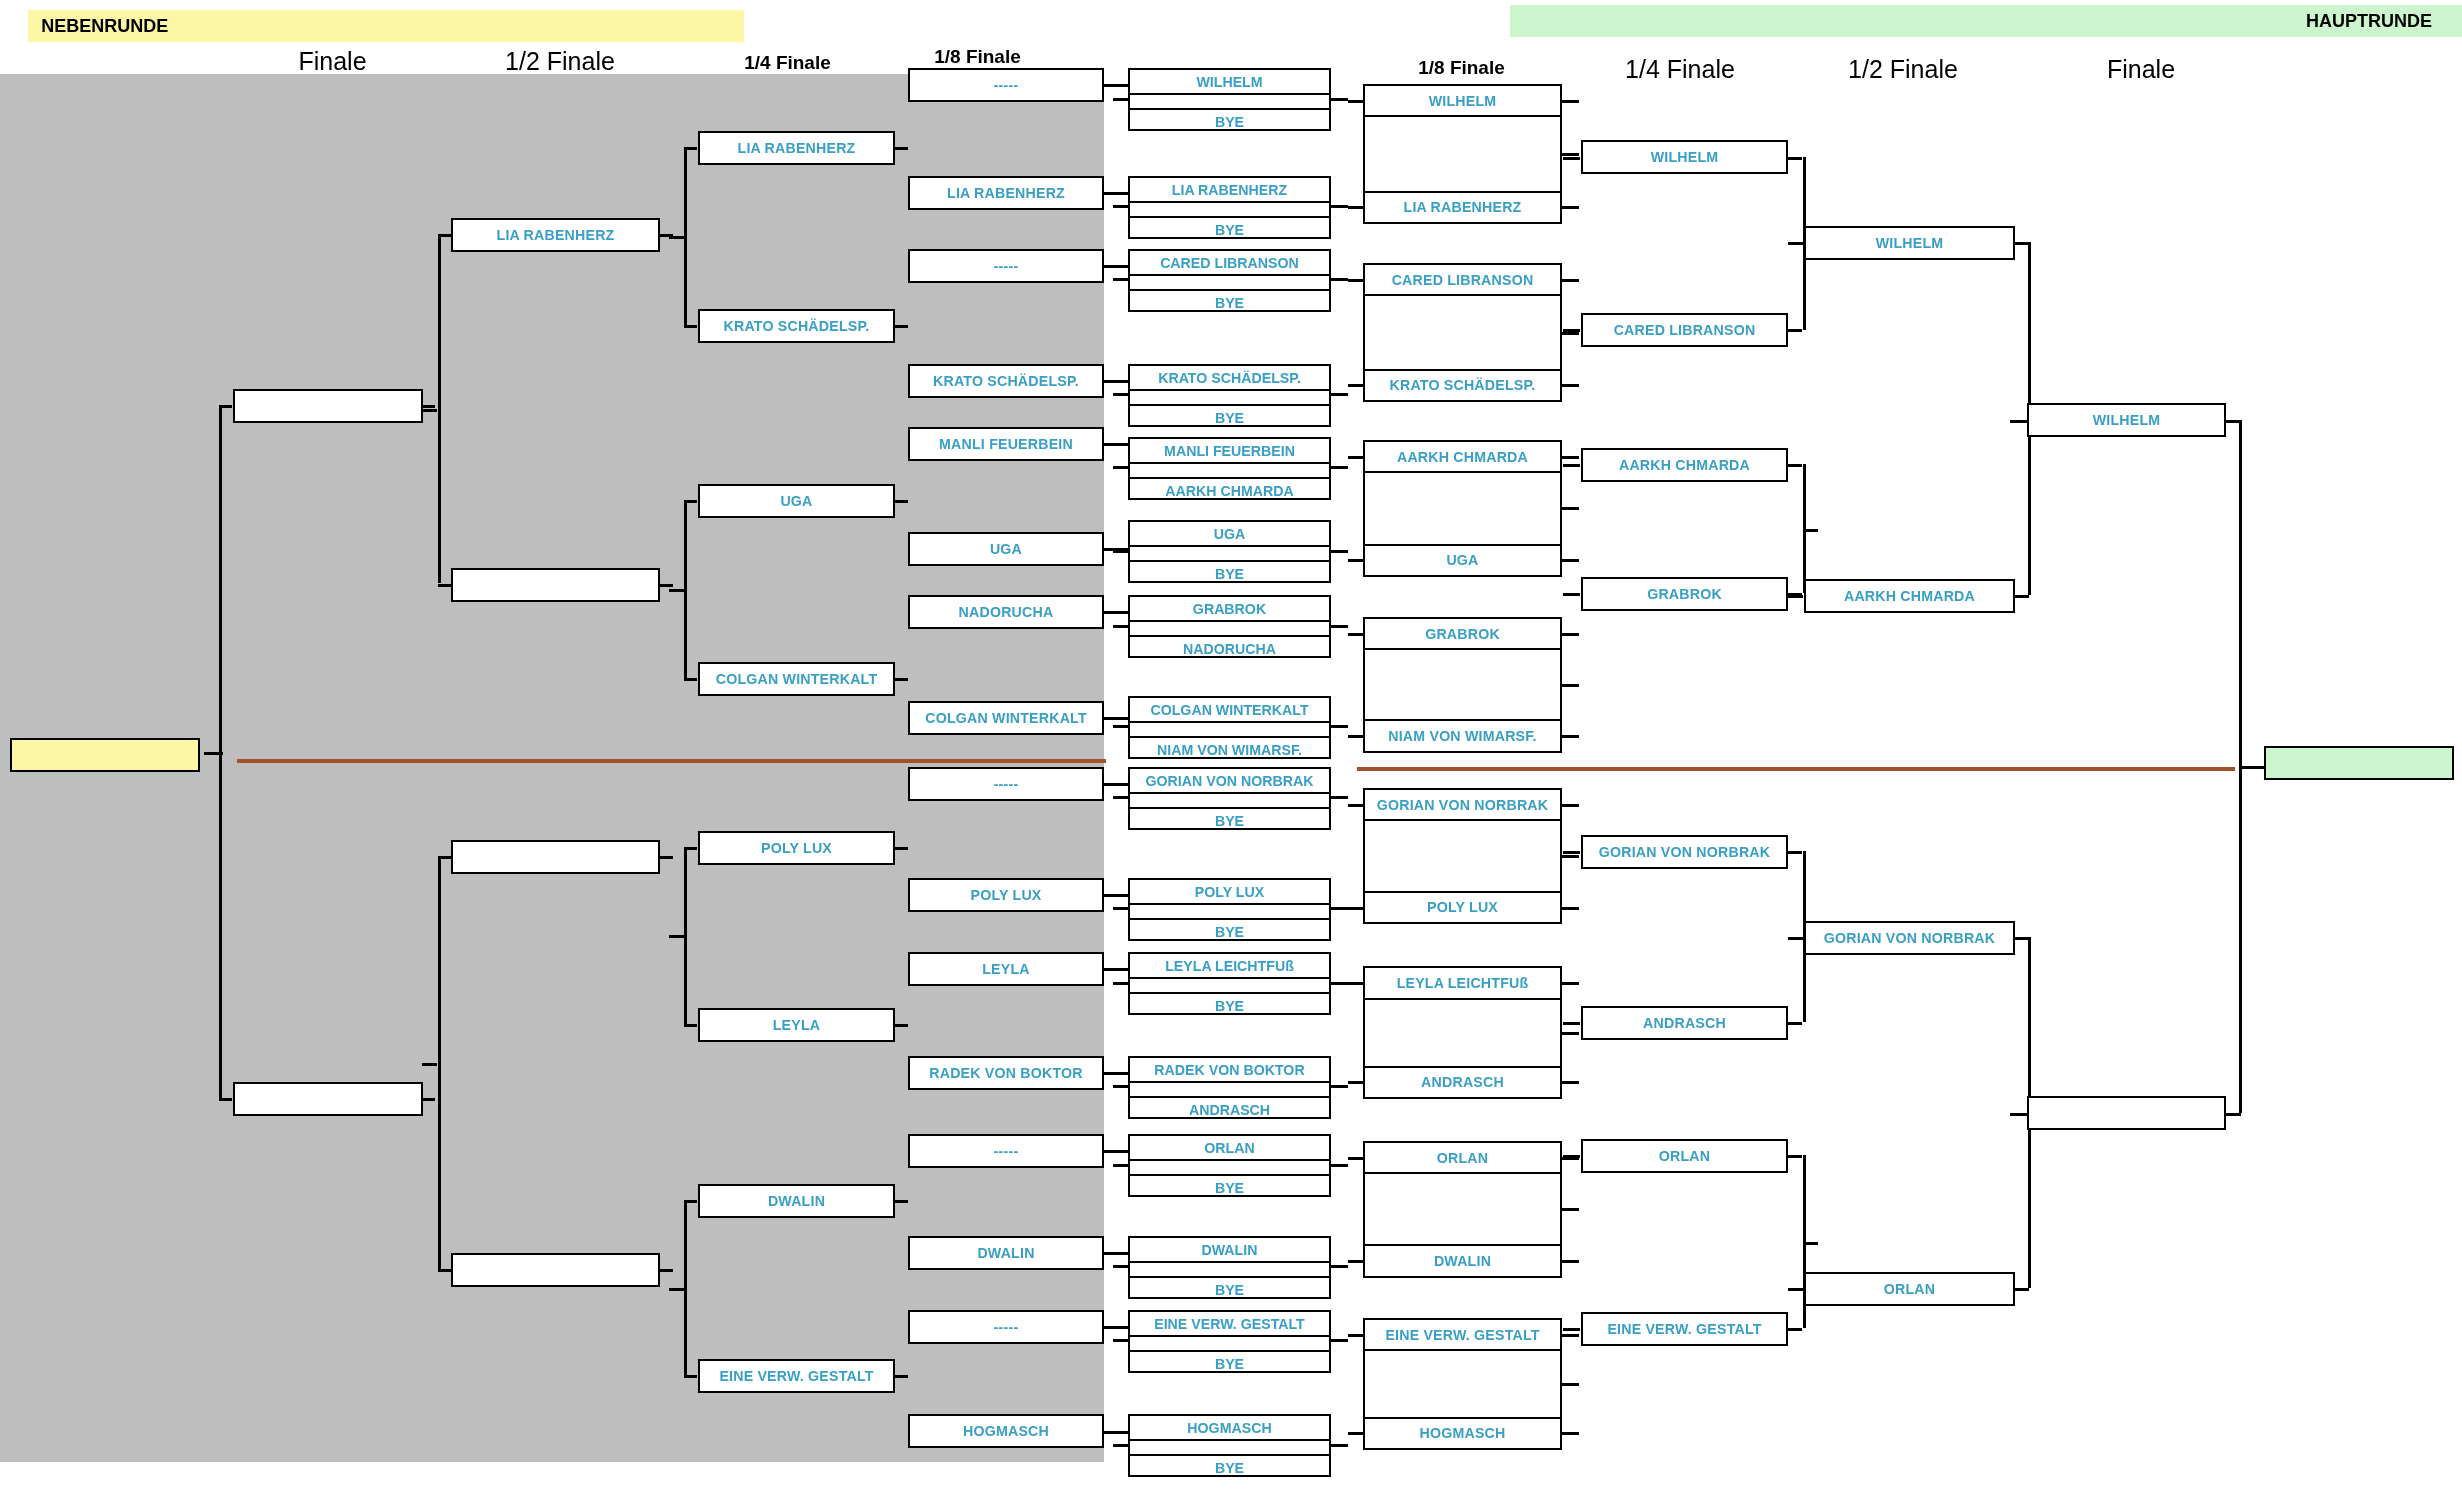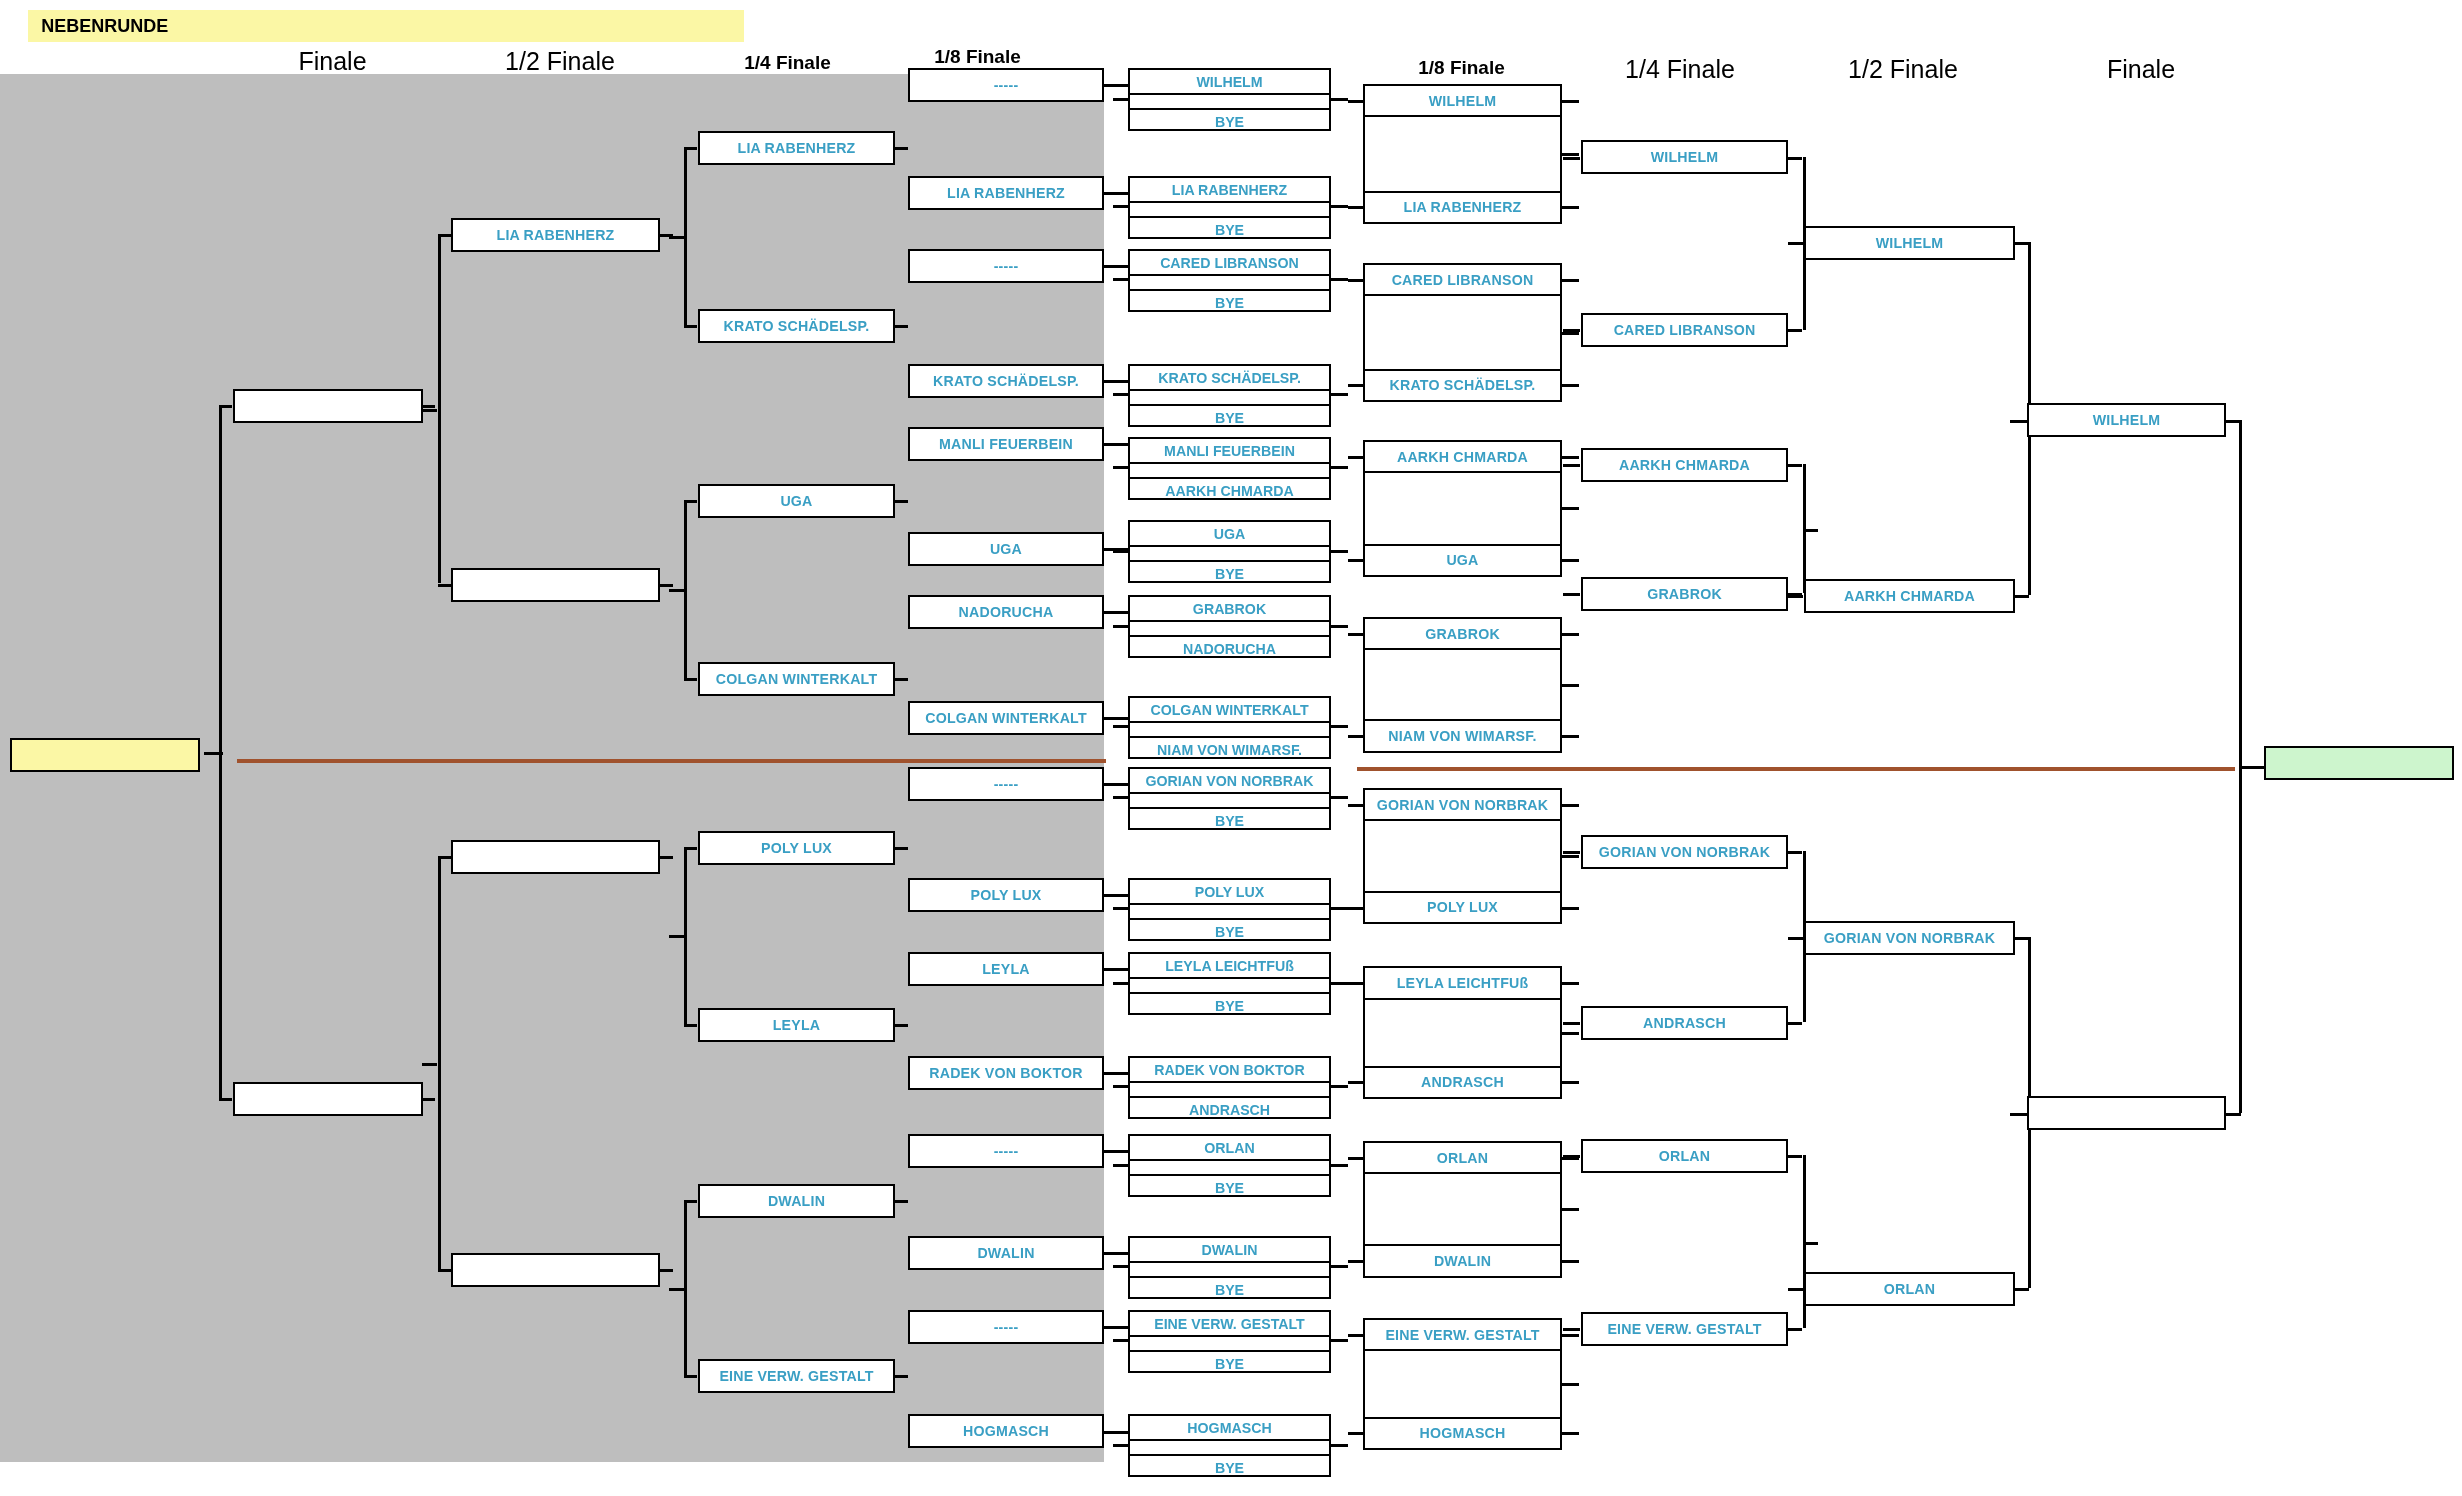--- a/index.html
+++ b/index.html
@@ -41,20 +41,21 @@
   .divider{position:absolute;height:3.8px;background:#a0522d;}
 </style>
 </head>
 <body>
 
 <div id="root">
 
   <div class="greyfield" style="left:0;top:74px;width:1104px;height:1388px;"></div>
 
   <div class="banner left">NEBENRUNDE</div>
+  <div class="banner right">HAUPTRUNDE</div>
 
   <div class="rhdr" style="left:285px;top:47px;width:95px;">Finale</div>
   <div class="rhdr" style="left:484px;top:47px;width:152px;">1/2 Finale</div>
   <div class="rhdr small" style="left:721px;top:52px;width:133px;">1/4 Finale</div>
   <div class="rhdr small" style="left:911px;top:46px;width:133px;">1/8 Finale</div>
 
   <div class="rhdr small" style="left:1395px;top:57px;width:133px;">1/8 Finale</div>
   <div class="rhdr" style="left:1604px;top:55px;width:152px;">1/4 Finale</div>
   <div class="rhdr" style="left:1827px;top:55px;width:152px;">1/2 Finale</div>
   <div class="rhdr" style="left:2084px;top:55px;width:114px;">Finale</div>

